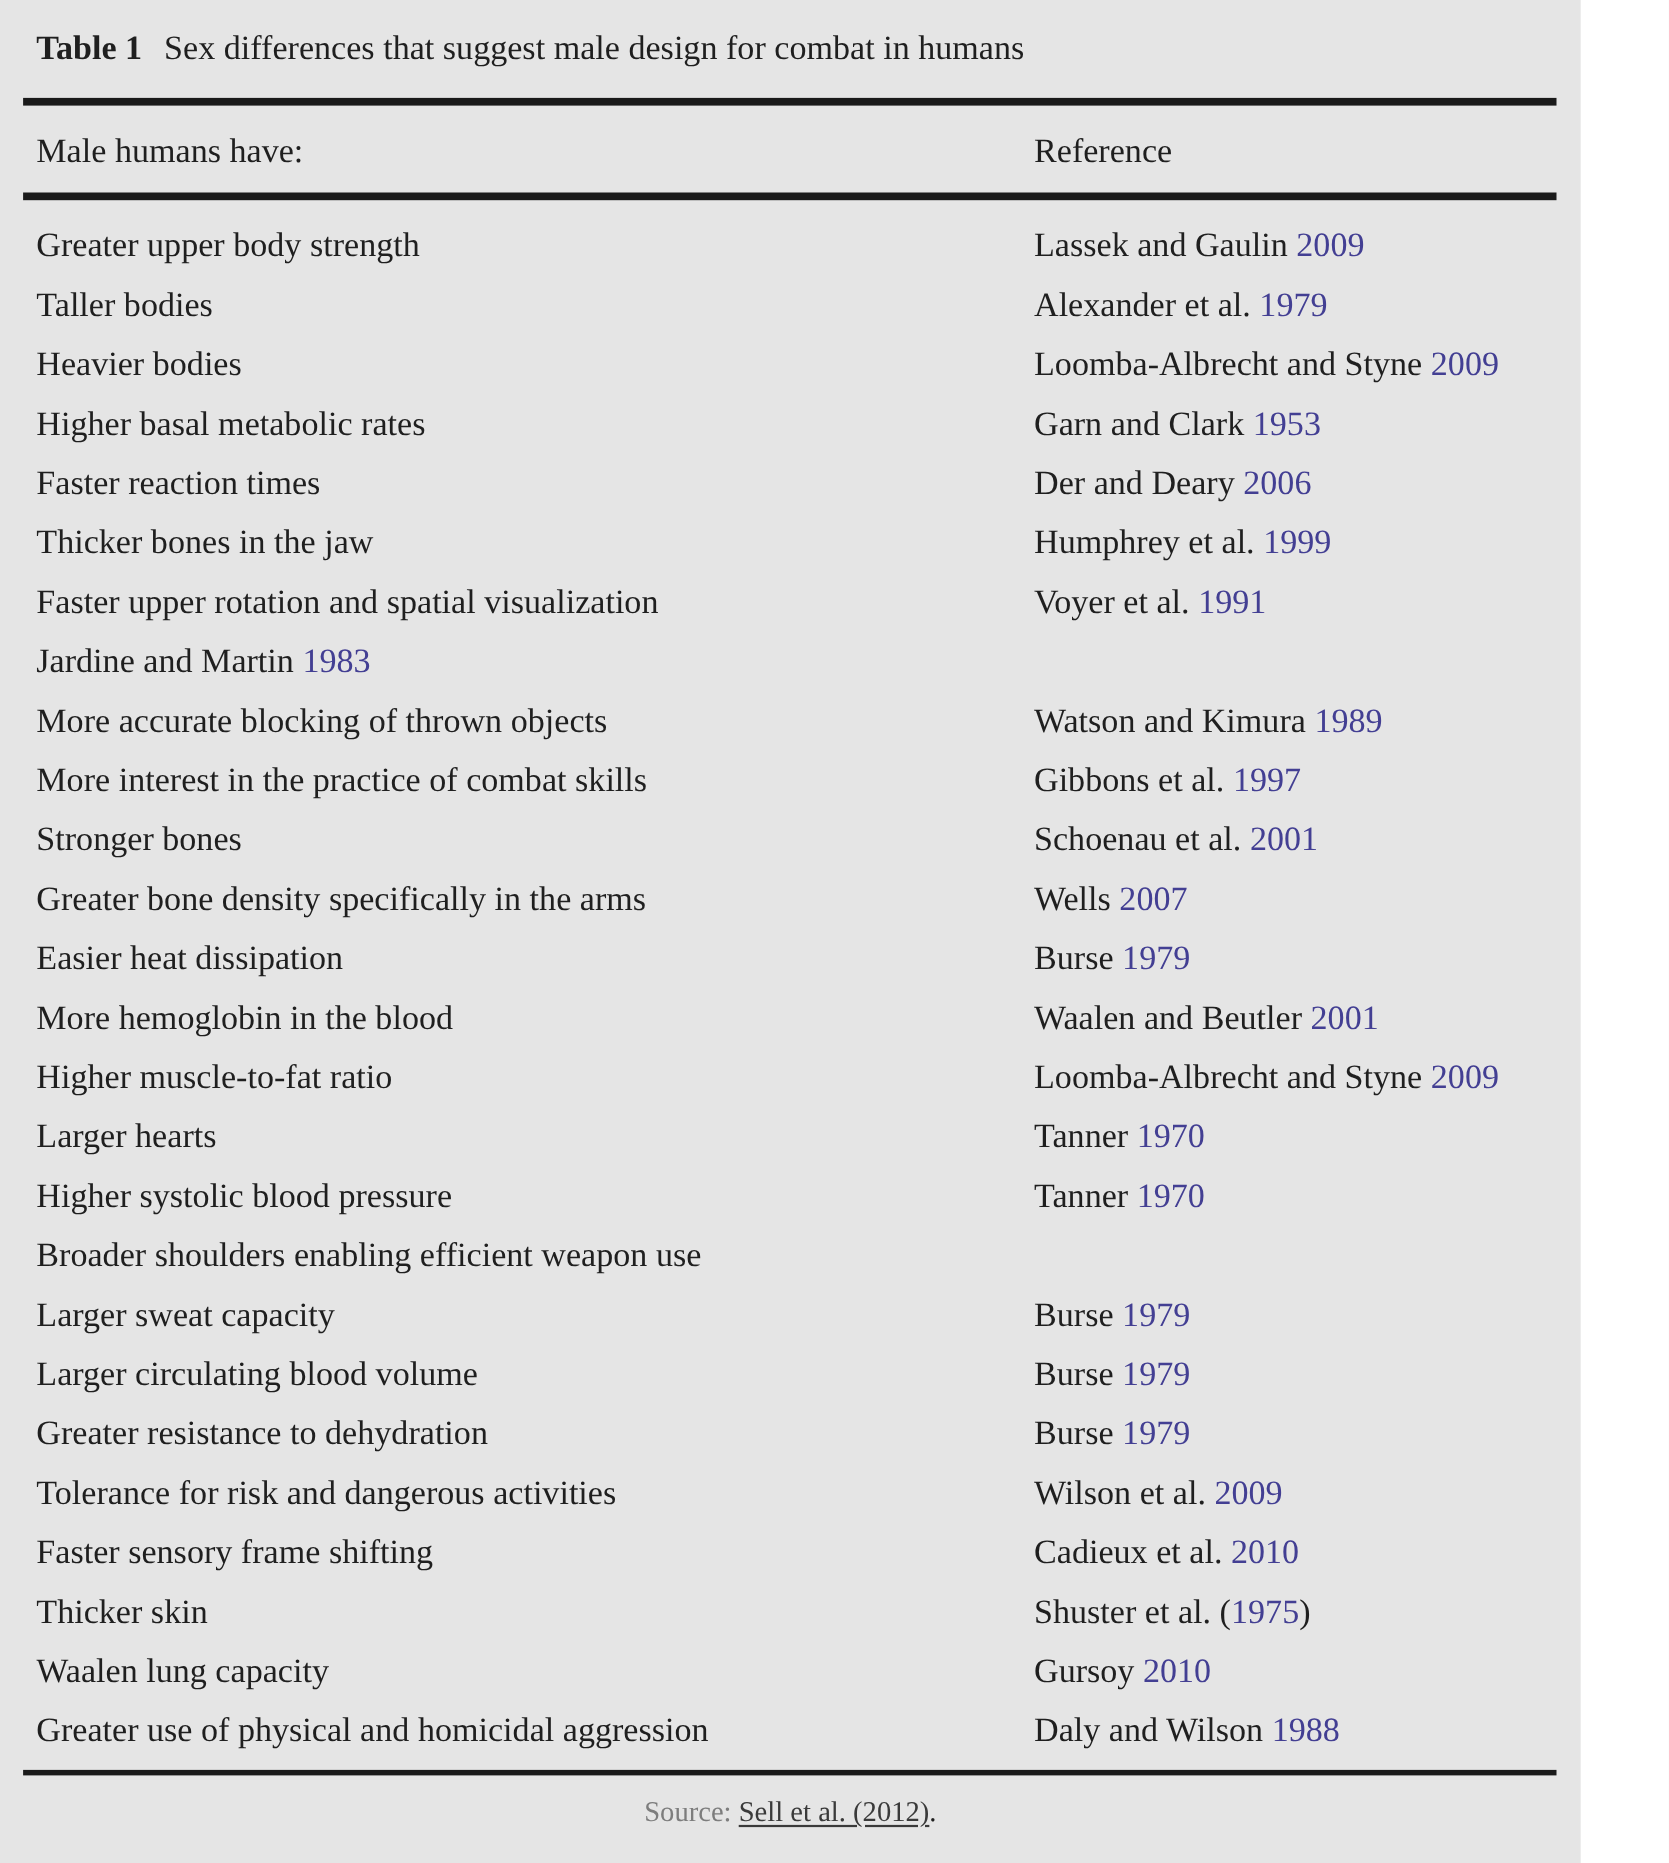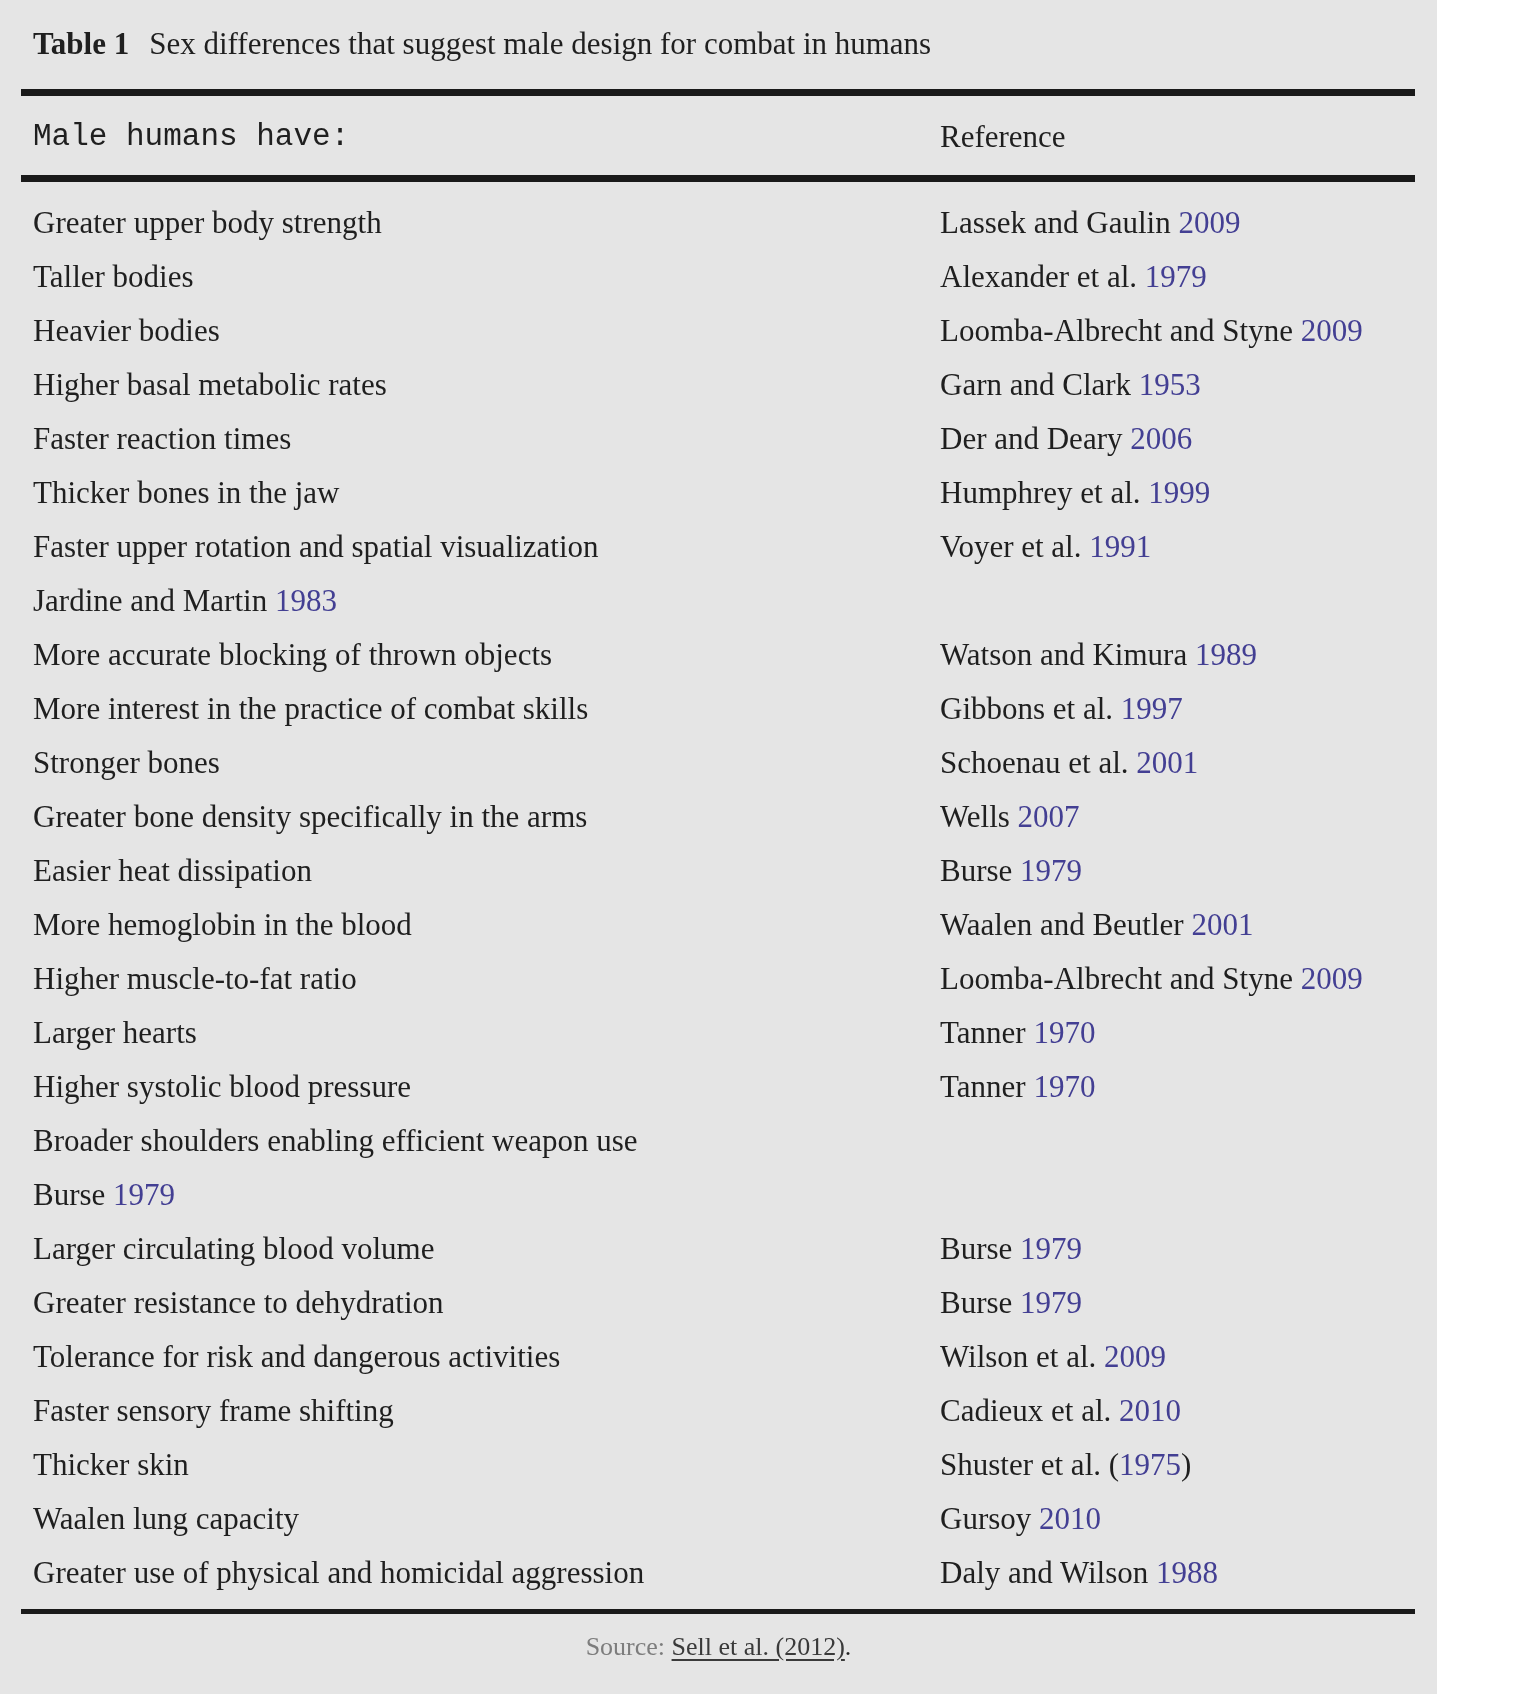--- a/index.html
+++ b/index.html
@@ -32,21 +32,21 @@
   .rule.mid{margin-top:20px;}
   .rule.bottom{margin-top:9px;height:5px;}
   .header-row{
     display:flex;
     margin-left:33px;
     margin-right:30px;
     padding-top:23px;
     font-size:31px;
     line-height:36px;
   }
-  .col-trait{width:907px;flex:0 0 907px;font-family:Liberation Mono, monospace;}
+  .col-trait{width:907px;flex:0 0 907px;}
   .col-ref{flex:1;}
   .table-rows{
     padding-top:14px;
   }
   .row{
     display:flex;
     margin-left:33px;
     margin-right:30px;
     height:54px;
     font-size:31px;
@@ -154,20 +154,21 @@
         <div class="cell ref"><span>Tanner </span><span class="year">1970</span></div>
       </div>
       <div class="row">
         <div class="cell trait">Higher systolic blood pressure</div>
         <div class="cell ref"><span>Tanner </span><span class="year">1970</span></div>
       </div>
       <div class="row">
         <div class="cell trait">Broader shoulders enabling efficient weapon use</div>
       </div>
       <div class="row">
+        <div class="cell trait">Larger sweat capacity</div>
         <div class="cell ref"><span>Burse </span><span class="year">1979</span></div>
       </div>
       <div class="row">
         <div class="cell trait">Larger circulating blood volume</div>
         <div class="cell ref"><span>Burse </span><span class="year">1979</span></div>
       </div>
       <div class="row">
         <div class="cell trait">Greater resistance to dehydration</div>
         <div class="cell ref"><span>Burse </span><span class="year">1979</span></div>
       </div>

